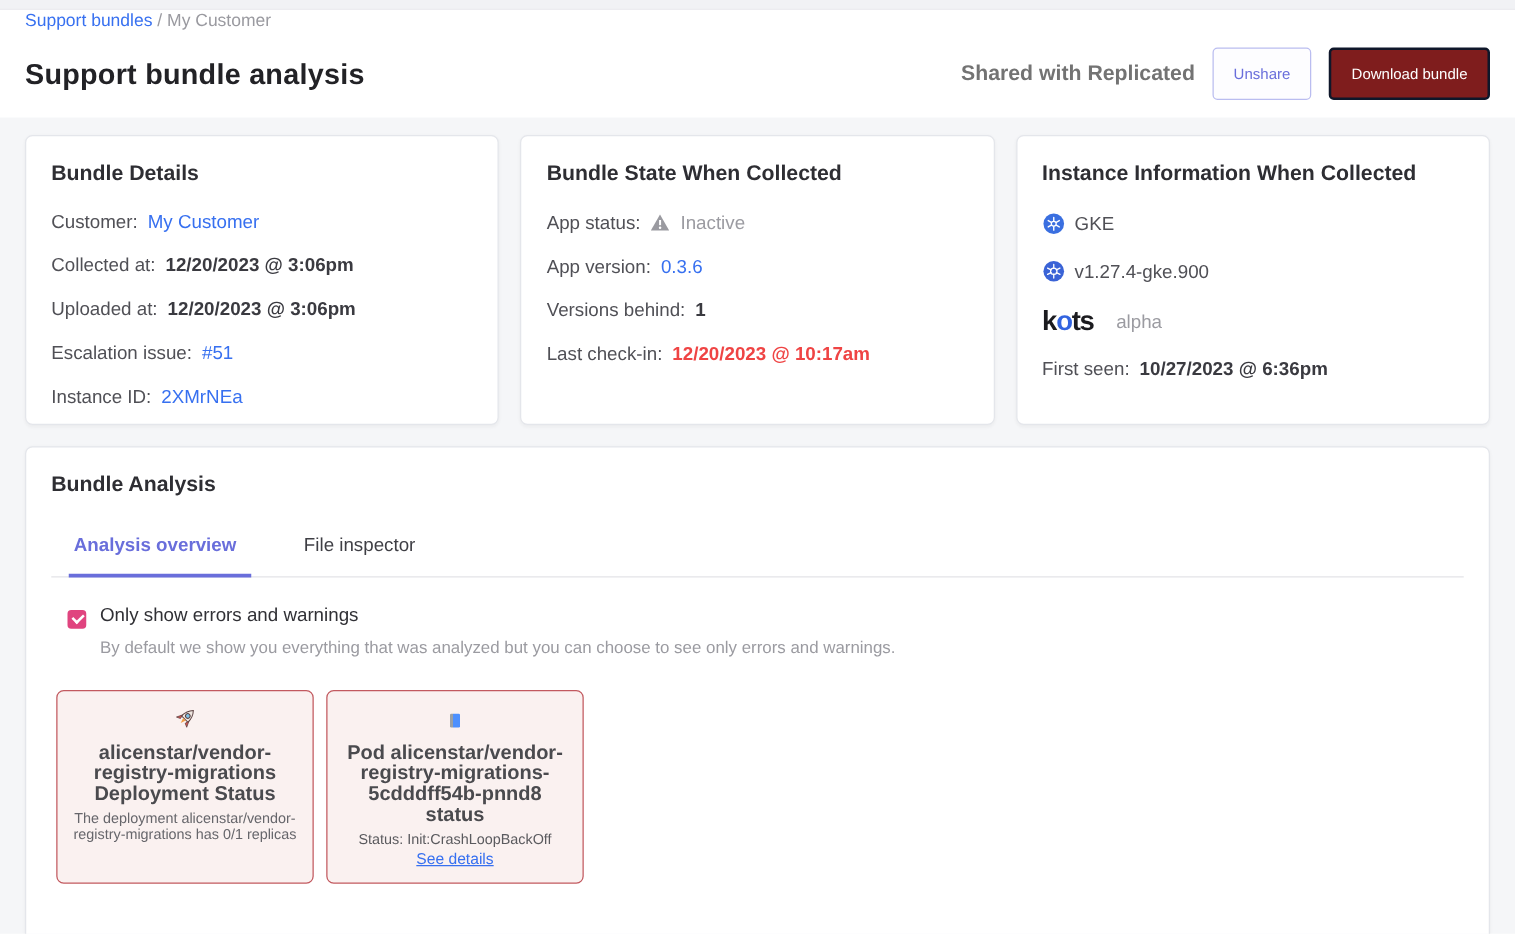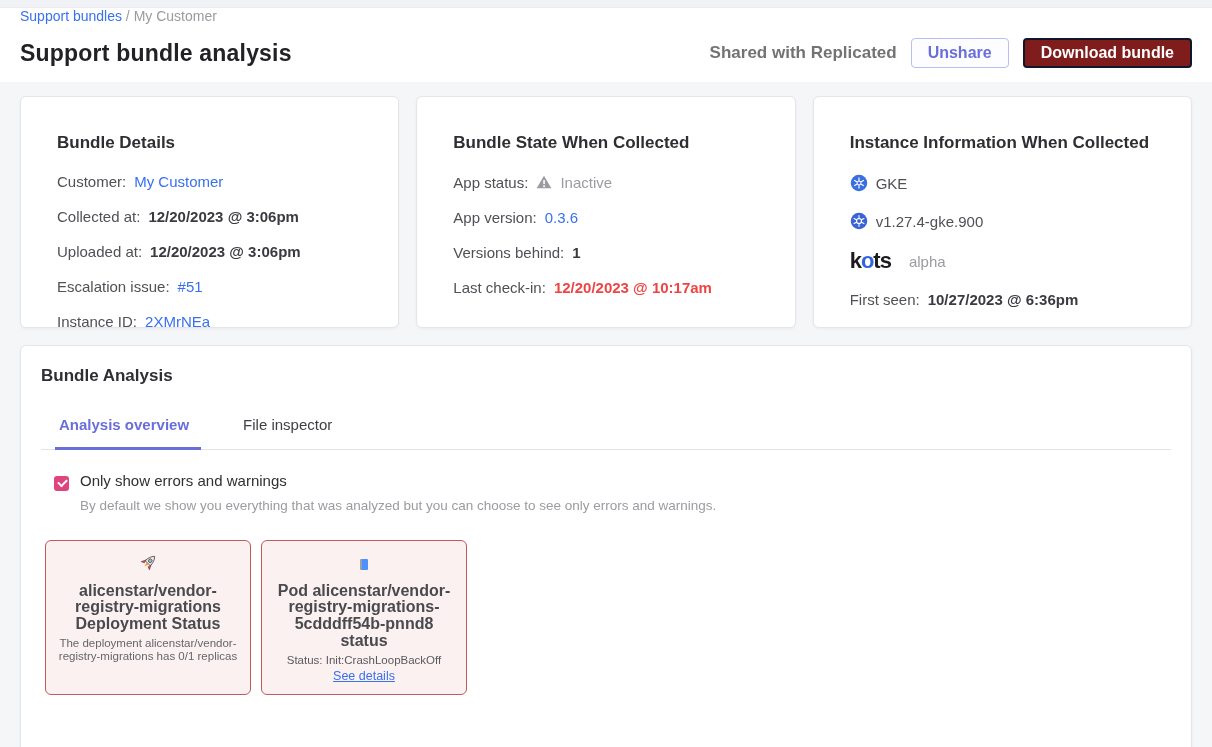--- a/index.html
+++ b/index.html
@@ -10,31 +10,31 @@
     color: #36363b;
   }
   .top-strip { height: 8px; background: #f1f2f5; border-bottom: 1px solid #ececf0; }
   .header-band { background: #ffffff; padding: 0 20px 14px 20px; }
   .breadcrumb { font-size: 14px; color: #9a9aa0; }
   .breadcrumb a { color: #3770f0; text-decoration: none; font-weight: 500; cursor: pointer; }
   .header-row { display: flex; align-items: center; justify-content: space-between; margin-top: 14px; }
   .page-title { font-size: 23px; font-weight: 700; color: #222226; letter-spacing: .2px; }
   .header-actions { display: flex; align-items: center; gap: 14px; }
   .shared-text { font-size: 17px; color: #737373; font-weight: bold; }
-  .btn { font-family: inherit; font-size: 16px; font-weight: 700; border-radius: 4px; height: 30px; padding: 0 16px; cursor: pointer; }
+  .btn { font-family: inherit; font-size: 12px; font-weight: 400; border-radius: 4px; height: 42px; padding: 0 16px; cursor: pointer; }
   .btn-outline { background: #fdfdff; color: #696edb; border: 1px solid #babdf0; }
   .btn-solid { background: #7f1d1d; color: #ffffff; border: 2px solid #0f172a; }
 
   .content { padding: 14px 20px 0 20px; }
   .cards-row { display: grid; grid-template-columns: 1fr 1fr 1fr; gap: 17px; }
   .card {
     background: #ffffff; border: 1px solid #e4e6eb; border-radius: 6px;
     box-shadow: 0 1px 3px rgba(30,30,40,.05);
   }
-  .info-card { padding: 36px; height: 232px; }
+  .info-card { padding: 20px; height: 232px; }
   .card-title { font-size: 17px; font-weight: 700; color: #2e2e33; }
   .info-rows { margin-top: 21px; display: flex; flex-direction: column; gap: 20px; }
   .info-row { font-size: 15px; color: #505056; display: flex; align-items: center; gap: 8px; line-height: 1; }
   .val-link { color: #3770f0; font-weight: 500; text-decoration: none; cursor: pointer; }
   .val-bold { color: #3a3a40; font-weight: 700; }
   .val-gray { color: #9b9ba1; }
   .val-green { color: #44b675; font-weight: 600; }
   .val-orange { color: #ef4444; font-weight: 600; }
   .note { font-size: 13px; color: #9b9ba1; font-weight: 400; }
   .icon16 { width: 16px; height: 16px; display: inline-block; vertical-align: middle; }

